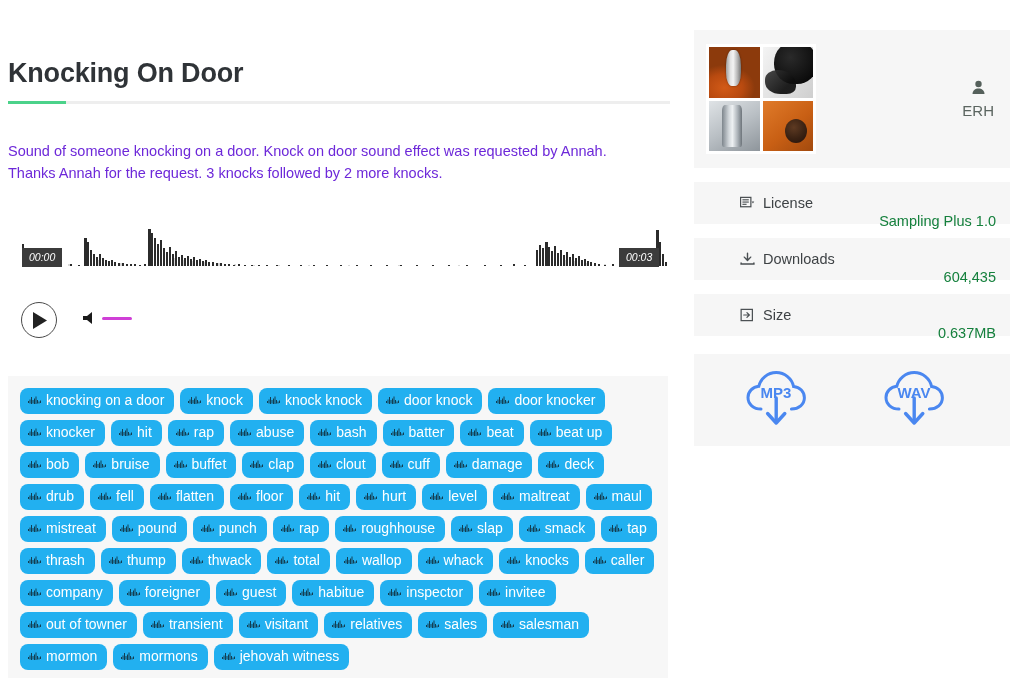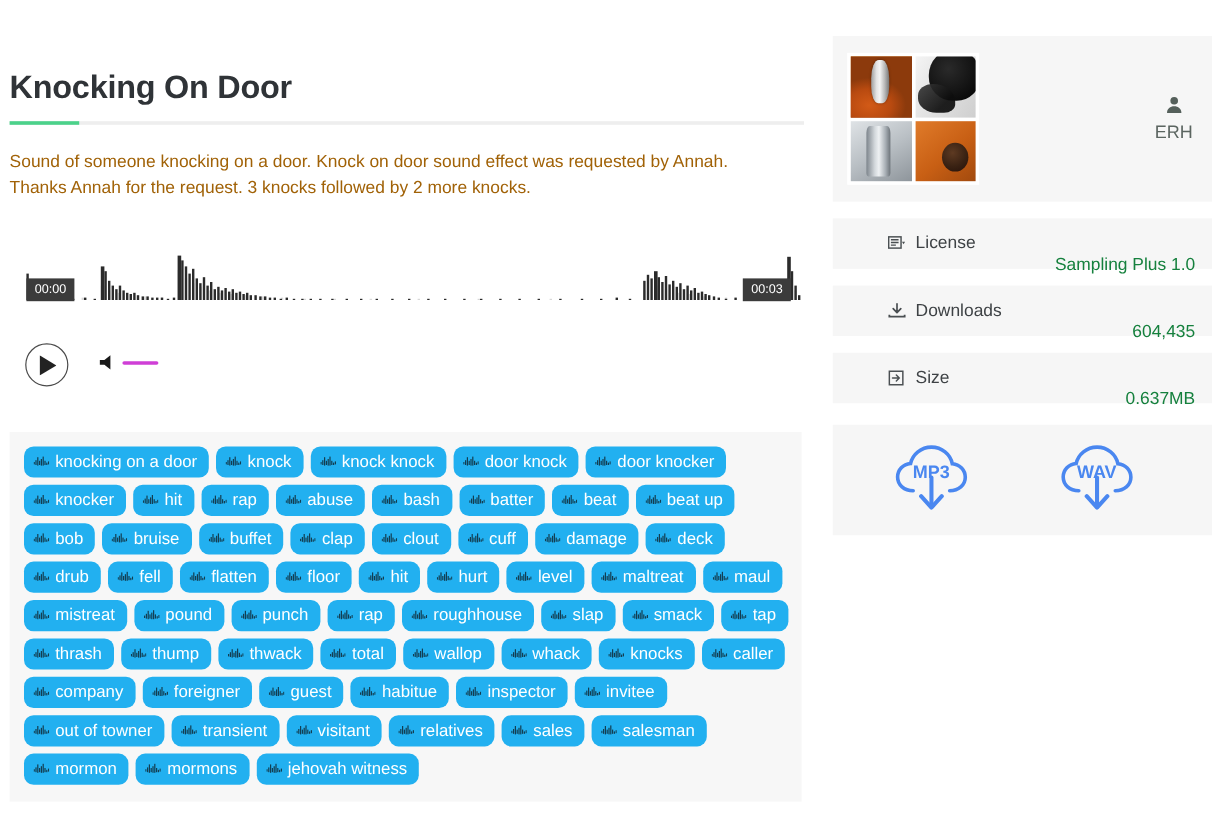--- a/index.html
+++ b/index.html
@@ -21,26 +21,26 @@
   }
   .title-rule {
     position: relative; height: 3px; background: #eeeeee;
     margin-top: 12px; width: 662px;
   }
   .title-rule::before {
     content: ""; position: absolute; left: 0; top: 0;
     width: 58px; height: 3px; background: #4bd28a;
   }
   .description {
-    margin-top: 20px; font-size: 14.5px; line-height: 22px; color: #a16207;
+    margin-top: 36px; font-size: 14.5px; line-height: 22px; color: #6d28d9;
     max-width: 640px;
   }
 
   
-  .player { position: relative; margin-top: 40px; width: 662px; height: 110px; }
+  .player { position: relative; margin-top: 40px; width: 662px; height: 110px; font-style: italic; }
   .wave-wrap { position: relative; width: 662px; height: 62px; }
   .wave-svg { display:block; width: 662px; height: 62px; }
 
   .time-badge {
     position: absolute; background: #3b3b3b; color: #ffffff;
     font-size: 10.5px; padding: 3px 7px 3px 7px;
     font-family: "Liberation Sans", sans-serif; line-height: 13px;
   }
   .time-start { left: 14px; top: 24px; }
   .time-end   { left: 611px; top: 24px; }

